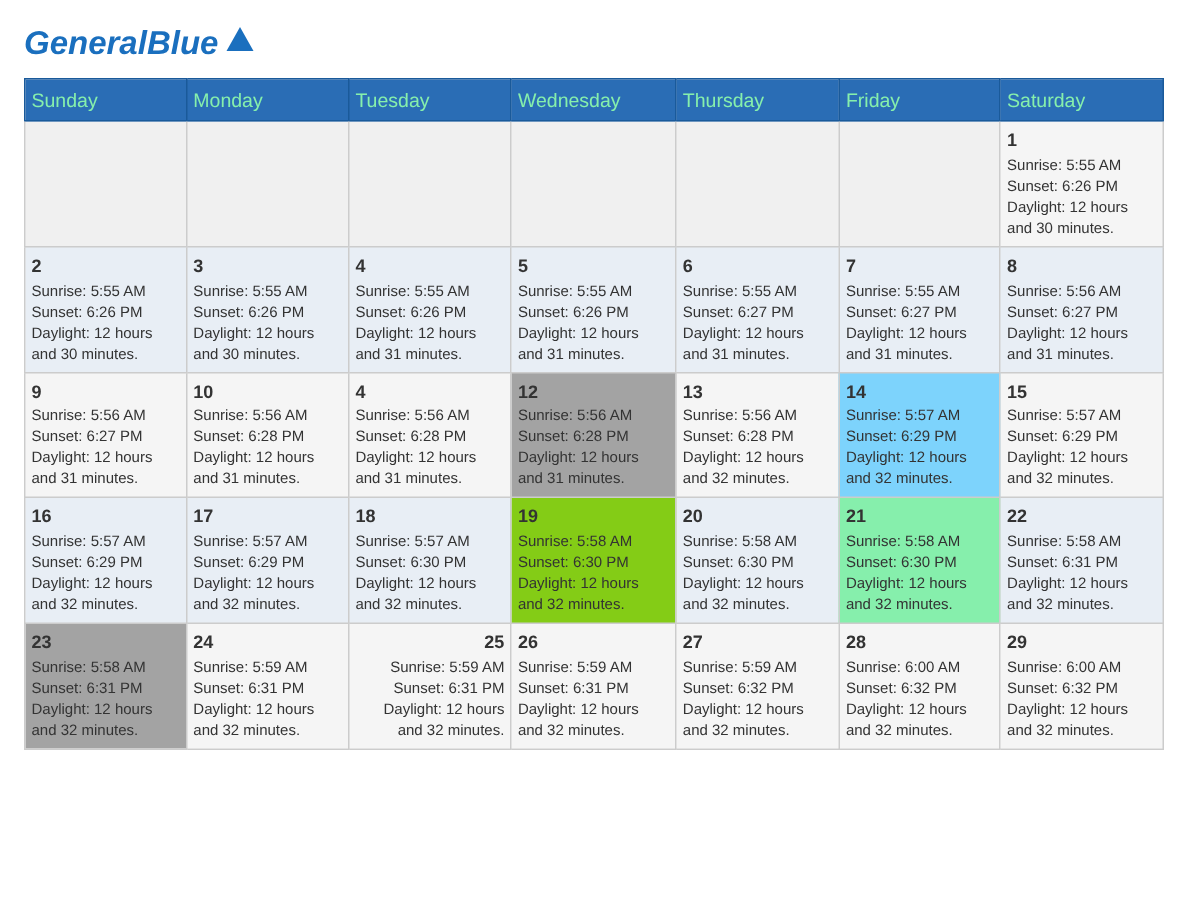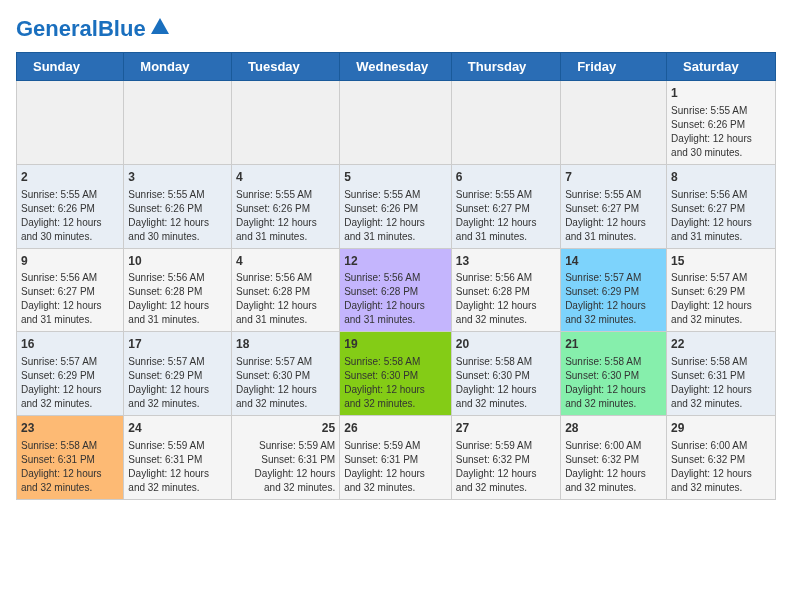--- a/index.html
+++ b/index.html
@@ -18,20 +18,21 @@
     }
     .logo {
       display: flex;
       flex-direction: column;
       align-items: flex-start;
     }
     .logo-text {
       font-size: 22px;
       font-weight: bold;
       color: #333;
+      font-style: italic;
     }
     .logo-text span {
       color: #1a6fbe;
     }
     .logo-row {
       display: flex;
       align-items: center;
     }
     .title-block {
       text-align: right;
@@ -46,25 +47,25 @@
       color: #555;
       font-weight: normal;
     }
     .calendar {
       width: 100%;
       border-collapse: collapse;
       font-size: 10.5px;
     }
     .calendar thead tr th {
       background-color: #2a6db5;
-      color: #ffffff;
-      padding: 6px 16px;
+      color: #86efac;
+      padding: 6px 4px;
       text-align: left;
       font-size: 13px;
-      font-weight: bold;
+      font-weight: normal;
       border: 1px solid #1a5a9a;
     }
     .calendar tbody tr td {
       border: 1px solid #ccc;
       vertical-align: top;
       padding: 4px;
       width: 113px;
       min-height: 80px;
       background: #fff;
       color: #333;
@@ -204,21 +205,21 @@
 Daylight: 12 hours
 and 31 minutes.</div>
         </td>
         <td style="background: rgb(245, 245, 245);">
           <span class="day-num">4</span>
           <div class="day-info" style="white-space: pre-line;">Sunrise: 5:56 AM
 Sunset: 6:28 PM
 Daylight: 12 hours
 and 31 minutes.</div>
         </td>
-        <td style="background: #c4b5fd; margin-top: 28px;">
+        <td style="background: #a3a3a3; margin-top: 28px;">
           <span class="day-num">12</span>
           <div class="day-info" style="white-space: pre-line;">Sunrise: 5:56 AM
 Sunset: 6:28 PM
 Daylight: 12 hours
 and 31 minutes.</div>
         </td>
         <td style="background: rgb(245, 245, 245);">
           <span class="day-num">13</span>
           <div class="day-info" style="white-space: pre-line;">Sunrise: 5:56 AM
 Sunset: 6:28 PM
@@ -285,21 +286,21 @@
         </td>
         <td style="background: rgb(232, 238, 245);">
           <span class="day-num">22</span>
           <div class="day-info" style="white-space: pre-line;">Sunrise: 5:58 AM
 Sunset: 6:31 PM
 Daylight: 12 hours
 and 32 minutes.</div>
         </td>
       </tr>
       <tr>
-        <td style="background: #fdba74; margin-top: 44px;">
+        <td style="background: #a3a3a3; margin-top: 44px;">
           <span class="day-num">23</span>
           <div class="day-info" style="white-space: pre-line;">Sunrise: 5:58 AM
 Sunset: 6:31 PM
 Daylight: 12 hours
 and 32 minutes.</div>
         </td>
         <td style="background: rgb(245, 245, 245);">
           <span class="day-num">24</span>
           <div class="day-info" style="white-space: pre-line;">Sunrise: 5:59 AM
 Sunset: 6:31 PM

